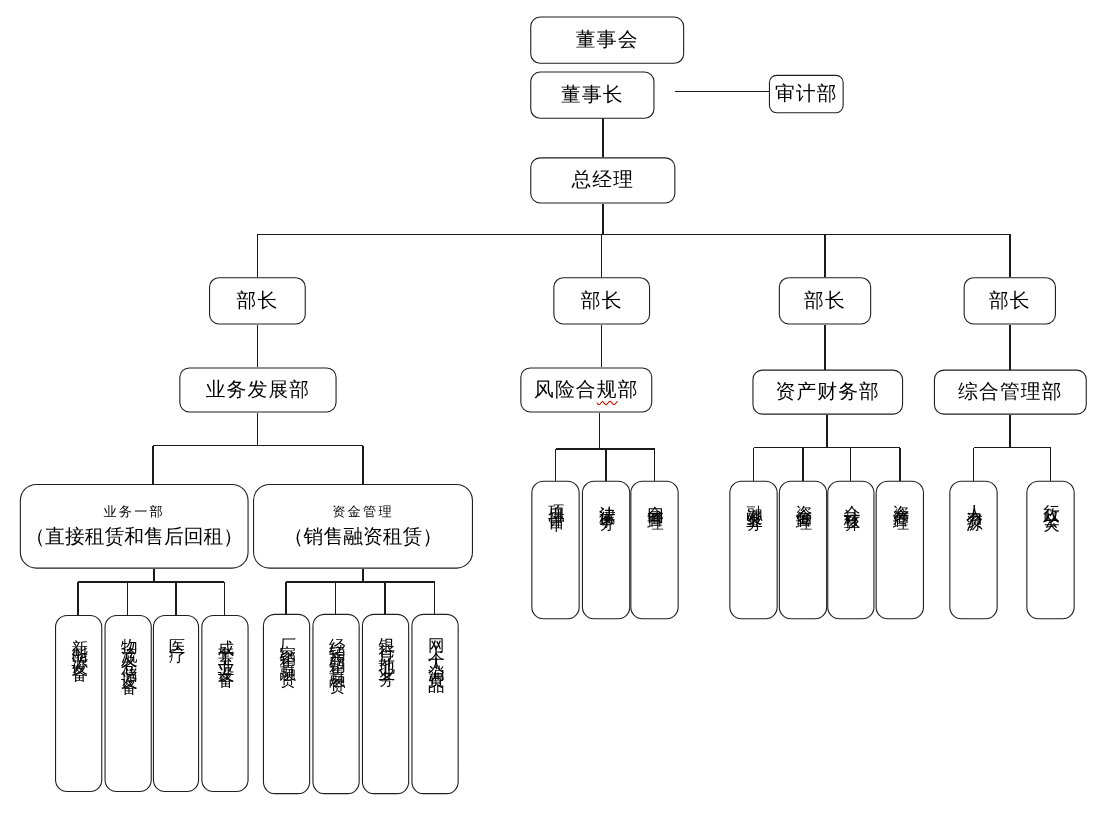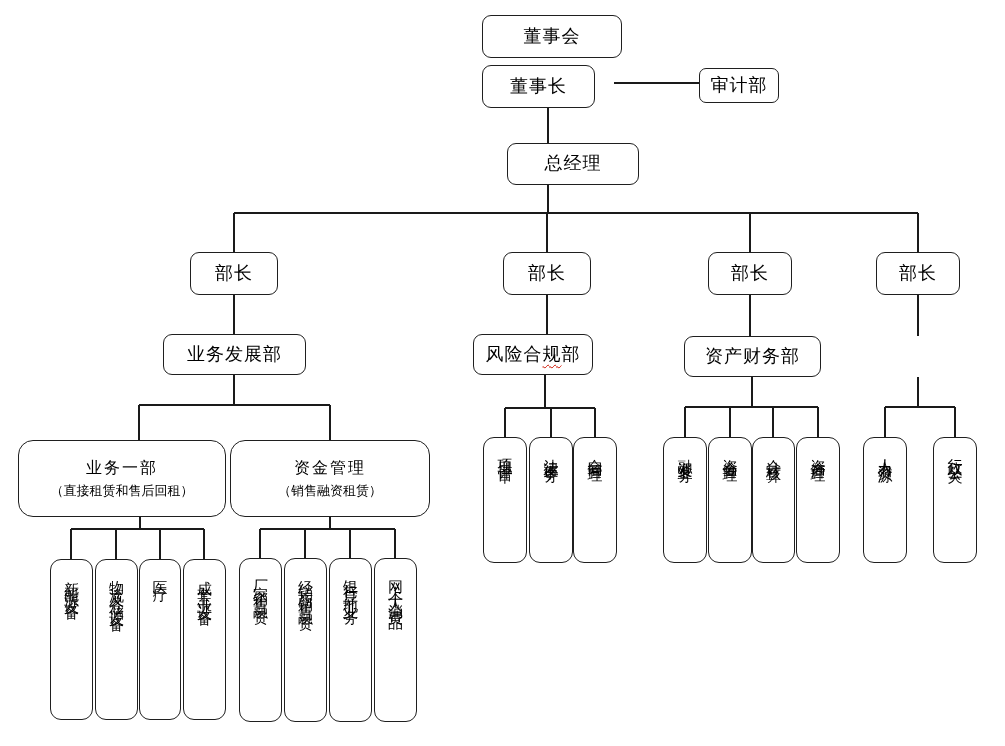--- a/index.html
+++ b/index.html
@@ -47,22 +47,22 @@
     line-height:1.2;
     z-index:1;
     white-space:nowrap;
   }
   .node.big{
     border-radius:15px;
     flex-direction:column;
     justify-content:center;
     gap:6px;
   }
-  .big .biz-title{font-size:16px;letter-spacing:2px;}
-  .big .biz-sub{font-size:13px;letter-spacing:0;}
+  .big .biz-title{font-size:12px;letter-spacing:2px;}
+  .big .biz-sub{font-size:18px;letter-spacing:0;}
   .node.vnode{
     border-radius:11px;
     align-items:flex-start;
     padding-top:9px;
   }
   .vtext{
     writing-mode:vertical-rl;
     text-orientation:upright;
     font-size:15px;
     letter-spacing:6px;
@@ -137,24 +137,24 @@
     <line x1="885" y1="407" x2="885" y2="437"></line>
     <line x1="955" y1="407" x2="955" y2="437"></line>
   </svg>
 
   <div class="node" style="left:482px;top:15px;width:140px;height:43px">
     <span>董事会</span>
   </div>
   <div class="node" style="left:482px;top:65px;width:113px;height:43px">
     <span>董事长</span>
   </div>
-  <div class="node" style="left:699px;top:68px;width:80px;height:35px;border-radius:7px">
+  <div class="node" style="left:699px;top:68px;width:68px;height:35px;border-radius:7px">
     <span>审计部</span>
   </div>
-  <div class="node" style="left:507px;top:143px;width:132px;height:42px">
+  <div class="node" style="left:482px;top:143px;width:132px;height:42px">
     <span>总经理</span>
   </div>
 
   <div class="node" style="left:190px;top:252px;width:88px;height:43px">
     <span>部长</span>
   </div>
   <div class="node" style="left:503px;top:252px;width:88px;height:43px">
     <span>部长</span>
   </div>
   <div class="node" style="left:708px;top:252px;width:84px;height:43px">
@@ -165,20 +165,23 @@
   </div>
 
   <div class="node" style="left:163px;top:334px;width:143px;height:41px">
     <span>业务发展部</span>
   </div>
   <div class="node" style="left:473px;top:334px;width:120px;height:41px">
     <span><span>风险合</span><span class="typo">规</span><span>部</span></span>
   </div>
   <div class="node" style="left:684px;top:336px;width:137px;height:41px">
     <span>资产财务部</span>
+  </div>
+  <div class="node" style="left:849px;top:336px;width:139px;height:41px">
+    <span>综合管理部</span>
   </div>
 
   <div class="node big" style="left:18px;top:440px;width:208px;height:77px">
     <div class="biz-title">业务一部</div>
     <div class="biz-sub">（直接租赁和售后回租）</div>
   </div>
   <div class="node big" style="left:230px;top:440px;width:200px;height:77px">
     <div class="biz-title">资金管理</div>
     <div class="biz-sub">（销售融资租赁）</div>
   </div>

